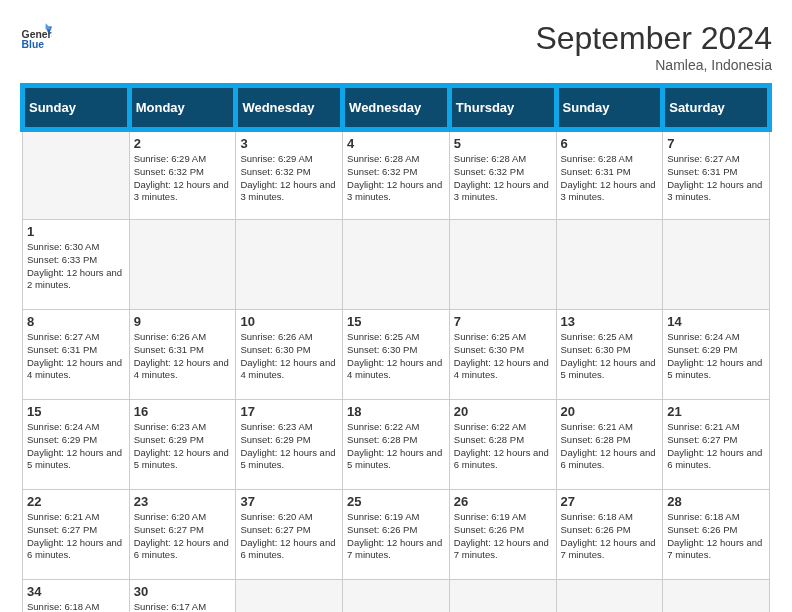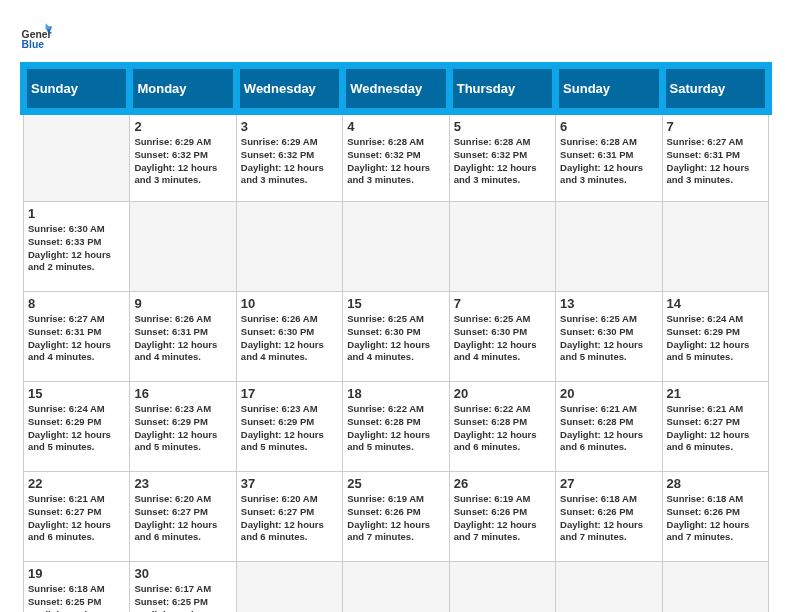--- a/index.html
+++ b/index.html
@@ -34,27 +34,27 @@
     .location {
       font-size: 14px;
       color: #555;
     }
     table {
       width: 100%;
       border-collapse: collapse;
       font-size: 10.5px;
     }
     thead tr th {
-      background: #0369a1;
+      background: #0c4a6e;
       color: #fff;
       padding: 12px 4px;
       text-align: left;
       font-size: 13px;
       font-weight: bold;
-      border: 7px solid #0ea5e9;
+      border: 5px solid #0ea5e9;
     }
     tbody tr td {
       border: 1px solid #ccc;
       vertical-align: top;
       padding: 4px;
       min-height: 80px;
       height: 90px;
       width: calc(100% / 7);
       color: #333;
     }
@@ -64,35 +64,38 @@
     .day-num {
       font-size: 13px;
       font-weight: bold;
       margin-bottom: 2px;
       display: block;
     }
     .cell-info {
       font-size: 9.5px;
       line-height: 1.35;
       color: #333;
-      font-weight: bold;
     }
   </style>
 </head>
 <body>
 
 <div class="header">
   <div class="logo">
     <svg class="logo-icon" viewBox="0 0 40 40" width="40" height="40">
       <text x="2" y="22" font-size="13" font-weight="bold" fill="#333" font-family="Arial">General</text>
       <text x="2" y="35" font-size="13" font-weight="bold" fill="#1a5fb4" font-family="Arial">Blue</text>
       <polygon points="32,8 40,8 36,18" fill="#1a5fb4"></polygon>
       <polygon points="36,4 44,12 36,12" fill="#5599ee" transform="translate(-4,0)"></polygon>
     </svg>
   </div>
+  <div class="title-block">
+    <div class="month-title">September 2024</div>
+    <div class="location">Namlea, Indonesia</div>
+  </div>
 </div>
 
 <table>
   <thead>
     <tr>
     <th>Sunday</th>
         <th>Monday</th>
         <th>Wednesday</th>
         <th>Wednesday</th>
         <th>Thursday</th>
@@ -225,21 +228,21 @@
           <span class="day-num">27</span>
 <div class="cell-info">Sunrise: 6:18 AM<br>Sunset: 6:26 PM<br>Daylight: 12 hours and 7 minutes.</div>
         </td>
         <td>
           <span class="day-num">28</span>
 <div class="cell-info">Sunrise: 6:18 AM<br>Sunset: 6:26 PM<br>Daylight: 12 hours and 7 minutes.</div>
         </td>
       </tr>
       <tr>
         <td>
-          <span class="day-num">19</span>
+          <span class="day-num">34</span>
 <div class="cell-info">Sunrise: 6:18 AM<br>Sunset: 6:25 PM<br>Daylight: 12 hours and 7 minutes.</div>
         </td>
         <td>
           <span class="day-num">30</span>
 <div class="cell-info">Sunrise: 6:17 AM<br>Sunset: 6:25 PM<br>Daylight: 12 hours and 8 minutes.</div>
         </td>
         <td class="empty"></td>
         <td class="empty"></td>
         <td class="empty"></td>
         <td class="empty"></td>

